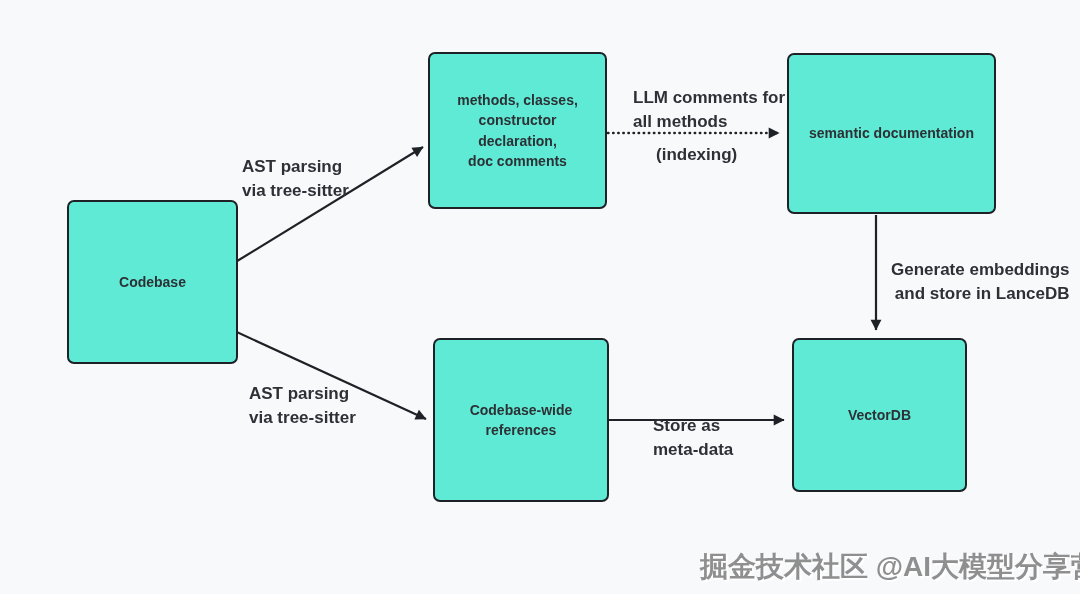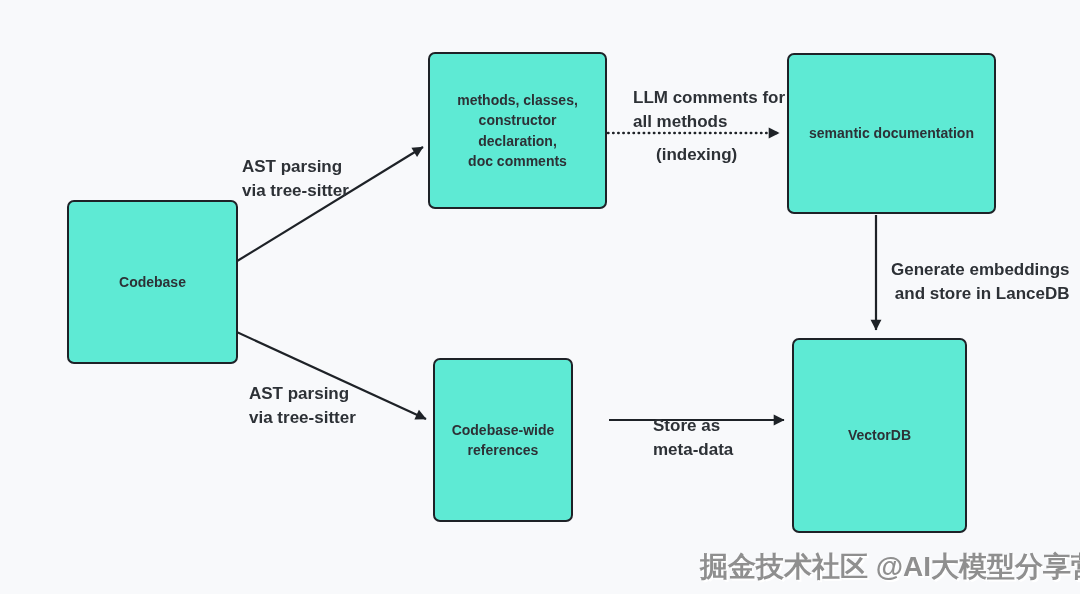--- a/index.html
+++ b/index.html
@@ -42,22 +42,22 @@
     padding: 10px;
     font-size: 14px;
     font-weight: 600;
     color: #2d3136;
     line-height: 1.45;
     white-space: pre-line;
   }
   .node-codebase   { left: 43px;  top: 200px; width: 171px; height: 164px; margin-left: 24px; }
   .node-parsed     { left: 428px; top: 52px;  width: 179px; height: 157px; }
   .node-semantic   { left: 787px; top: 53px;  width: 209px; height: 161px; }
-  .node-references { left: 433px; top: 358px; width: 140px; height: 164px; }
-  .node-vectordb   { left: 792px; top: 338px; width: 175px; height: 195px; }
+  .node-references { left: 433px; top: 338px; width: 176px; height: 164px; }
+  .node-vectordb   { left: 792px; top: 338px; width: 175px; height: 154px; }
   .edge-label {
     position: absolute;
     font-size: 17px;
     font-weight: 700;
     color: #2d3136;
     line-height: 1.42;
     white-space: pre-line;
   }
   .lbl-ast-top     { left: 242px; top: 155px; }
   .lbl-ast-bottom  { left: 249px; top: 382px; }

